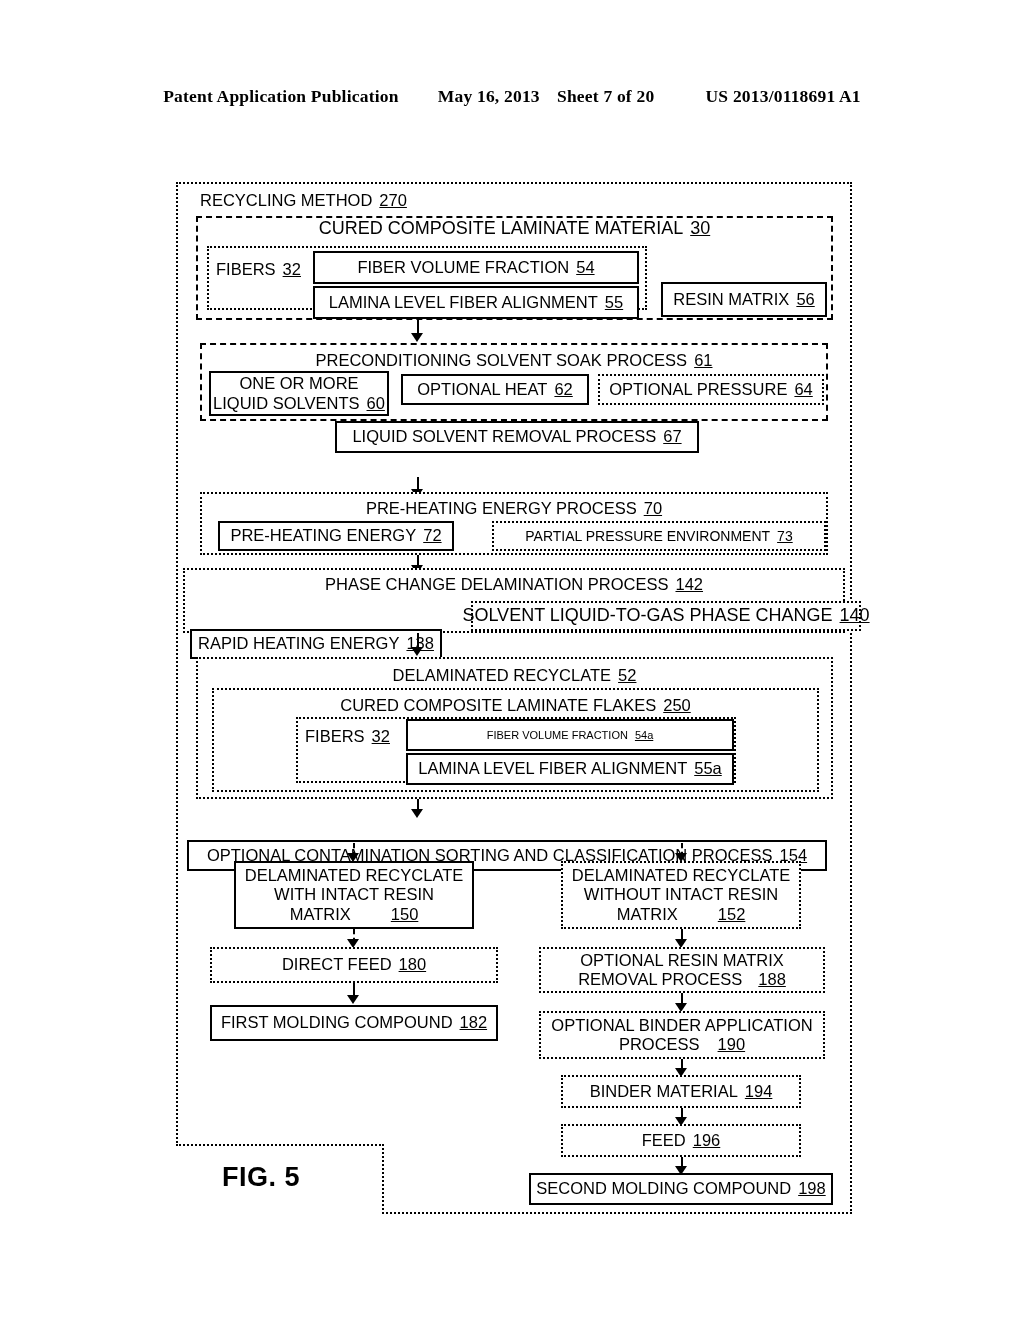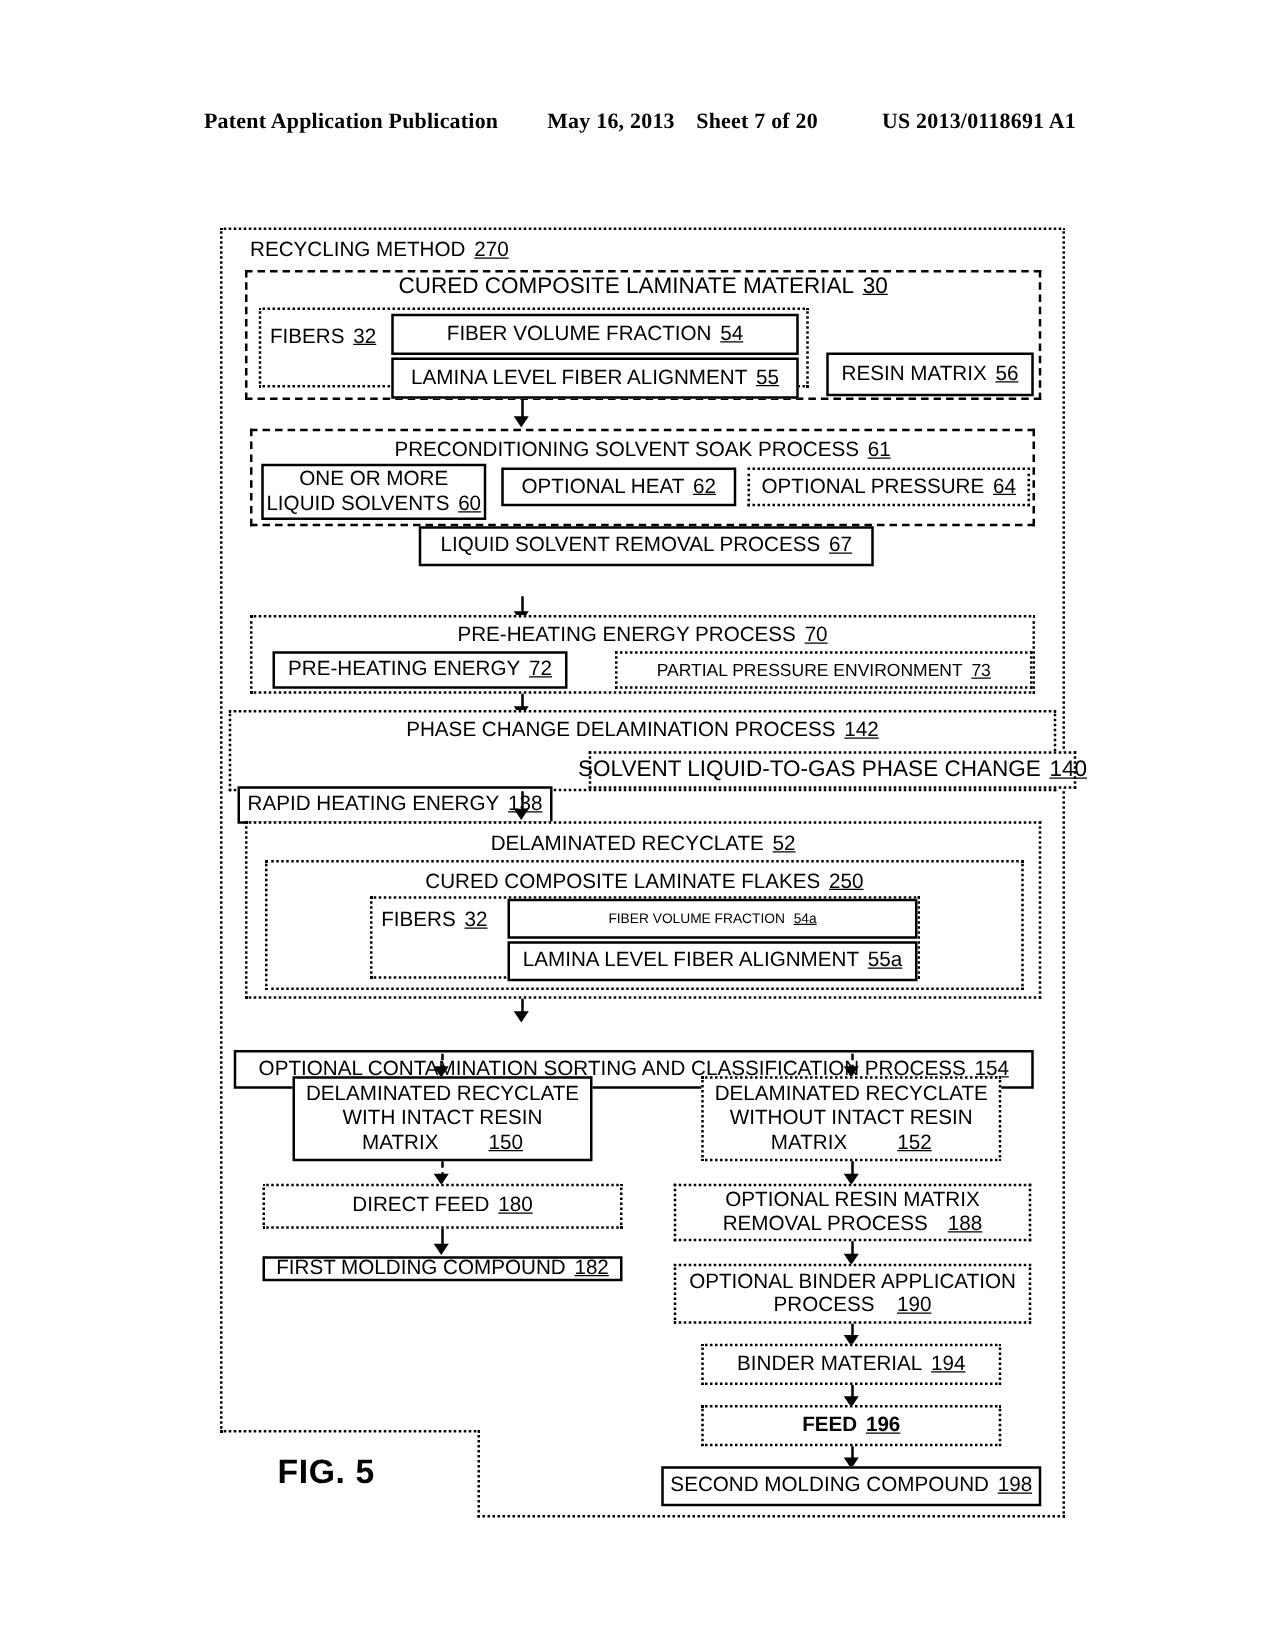--- a/index.html
+++ b/index.html
@@ -277,21 +277,21 @@
 <div class="vline dash" style="left:353px; top:929px; height:14px;"></div>
 <div class="arrowhead" style="left:347px; top:939px;"></div>
 
 <div class="bx dotted lbl" style="left:210px; top:947px; width:288px; height:36px; font-size:16.5px;">
   <span><span>DIRECT FEED</span><span class="sp"></span><span class="u">180</span></span>
 </div>
 
 <div class="vline" style="left:353px; top:983px; height:16px;"></div>
 <div class="arrowhead" style="left:347px; top:995px;"></div>
 
-<div class="bx solid lbl" style="left:210px; top:1005px; width:288px; height:20px; font-size:16.5px;">
+<div class="bx solid lbl" style="left:210px; top:1005px; width:288px; height:36px; font-size:16.5px;">
   <span><span>FIRST MOLDING COMPOUND</span><span class="sp"></span><span class="u">182</span></span>
 </div>
 
 <div class="bx dotted" style="left:561px; top:861px; width:240px; height:68px; flex-direction:column; font-size:16.5px;">
   <span class="lbl">DELAMINATED RECYCLATE</span>
   <span class="lbl">WITHOUT INTACT RESIN</span>
   <span class="lbl"><span>MATRIX</span><span class="sp" style="width:40px;"></span><span class="u">152</span></span>
 </div>
 
 <div class="vline" style="left:681px; top:929px; height:14px;"></div>
@@ -313,21 +313,21 @@
 <div class="vline" style="left:681px; top:1059px; height:13px;"></div>
 <div class="arrowhead" style="left:675px; top:1068px;"></div>
 
 <div class="bx dotted lbl" style="left:561px; top:1075px; width:240px; height:33px; font-size:16.5px;">
   <span><span>BINDER MATERIAL</span><span class="sp"></span><span class="u">194</span></span>
 </div>
 
 <div class="vline" style="left:681px; top:1108px; height:13px;"></div>
 <div class="arrowhead" style="left:675px; top:1117px;"></div>
 
-<div class="bx dotted lbl" style="left:561px; top:1124px; width:240px; height:33px; font-size:16.5px;font-weight:bold;">
+<div class="bx dotted lbl" style="left:561px; top:1124px; width:240px; height:33px; font-size:16.5px;">
   <span><span>FEED</span><span class="sp"></span><span class="u">196</span></span>
 </div>
 
 <div class="vline" style="left:681px; top:1157px; height:13px;"></div>
 <div class="arrowhead" style="left:675px; top:1166px;"></div>
 
 <div class="bx solid lbl" style="left:529px; top:1173px; width:304px; height:32px; font-size:16.5px;">
   <span><span>SECOND MOLDING COMPOUND</span><span class="sp"></span><span class="u">198</span></span>
 </div>
 

